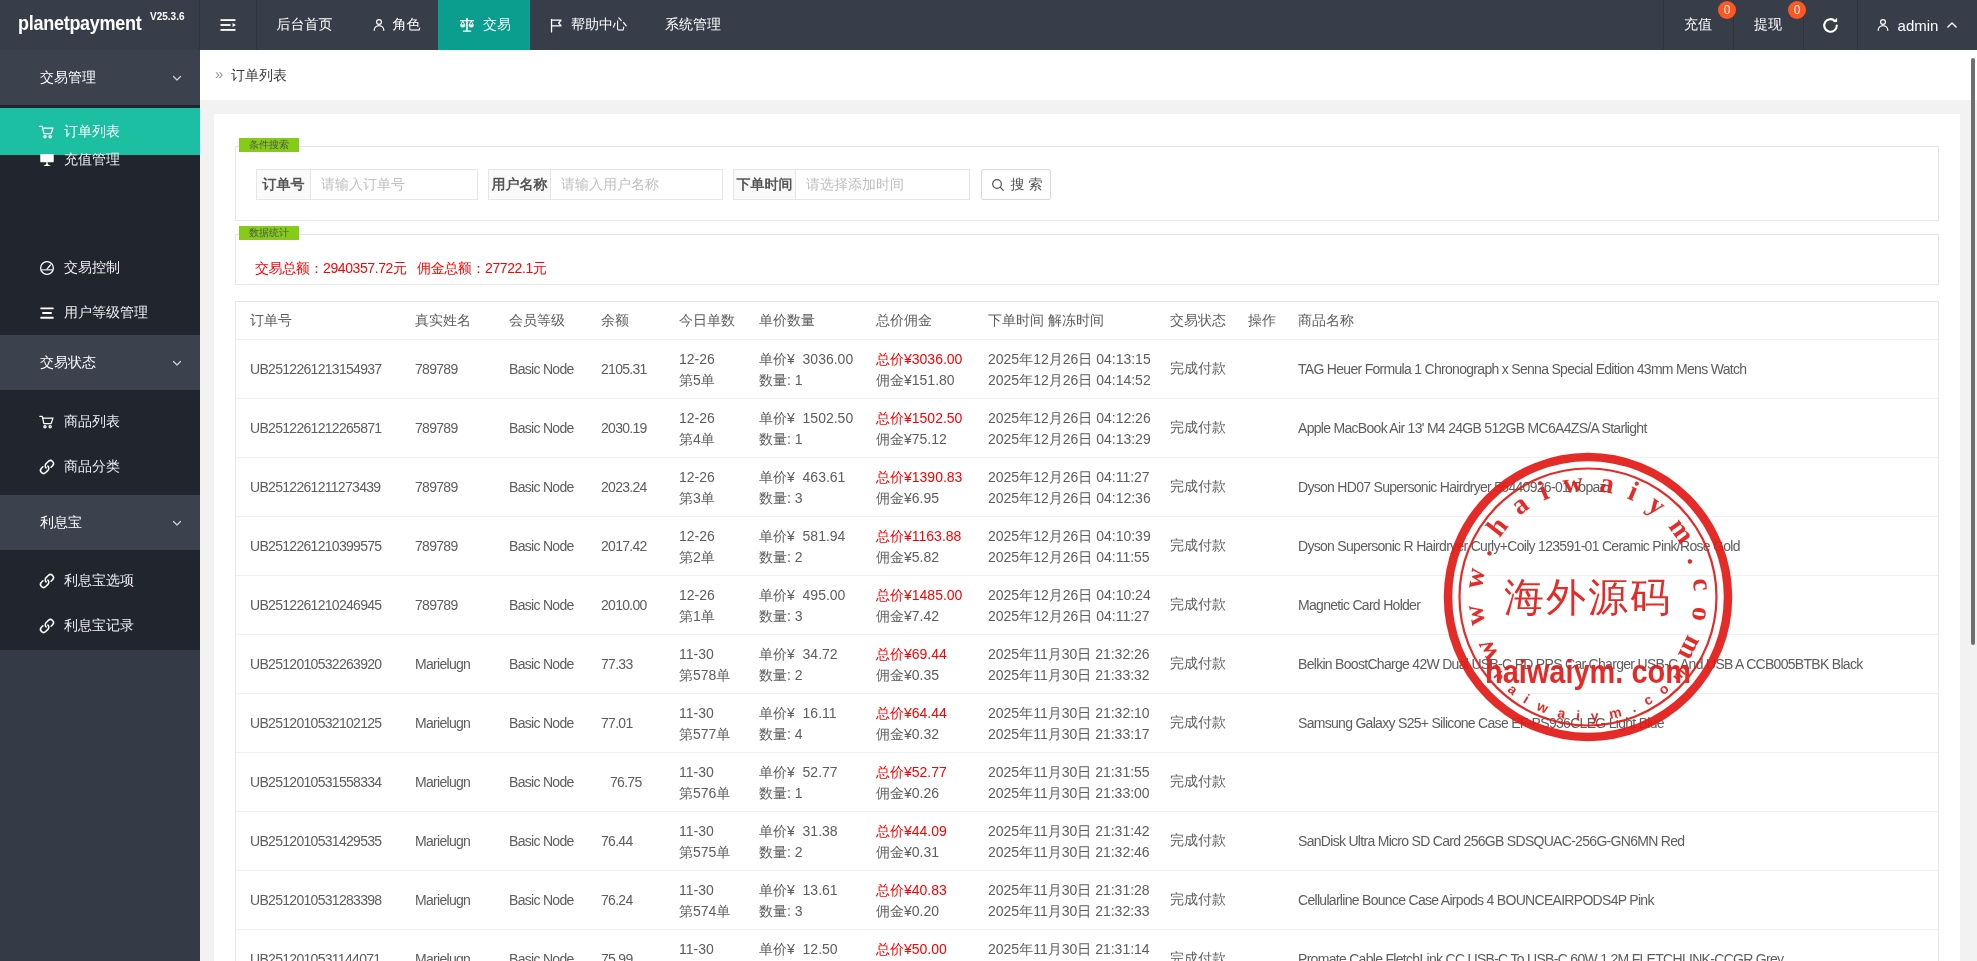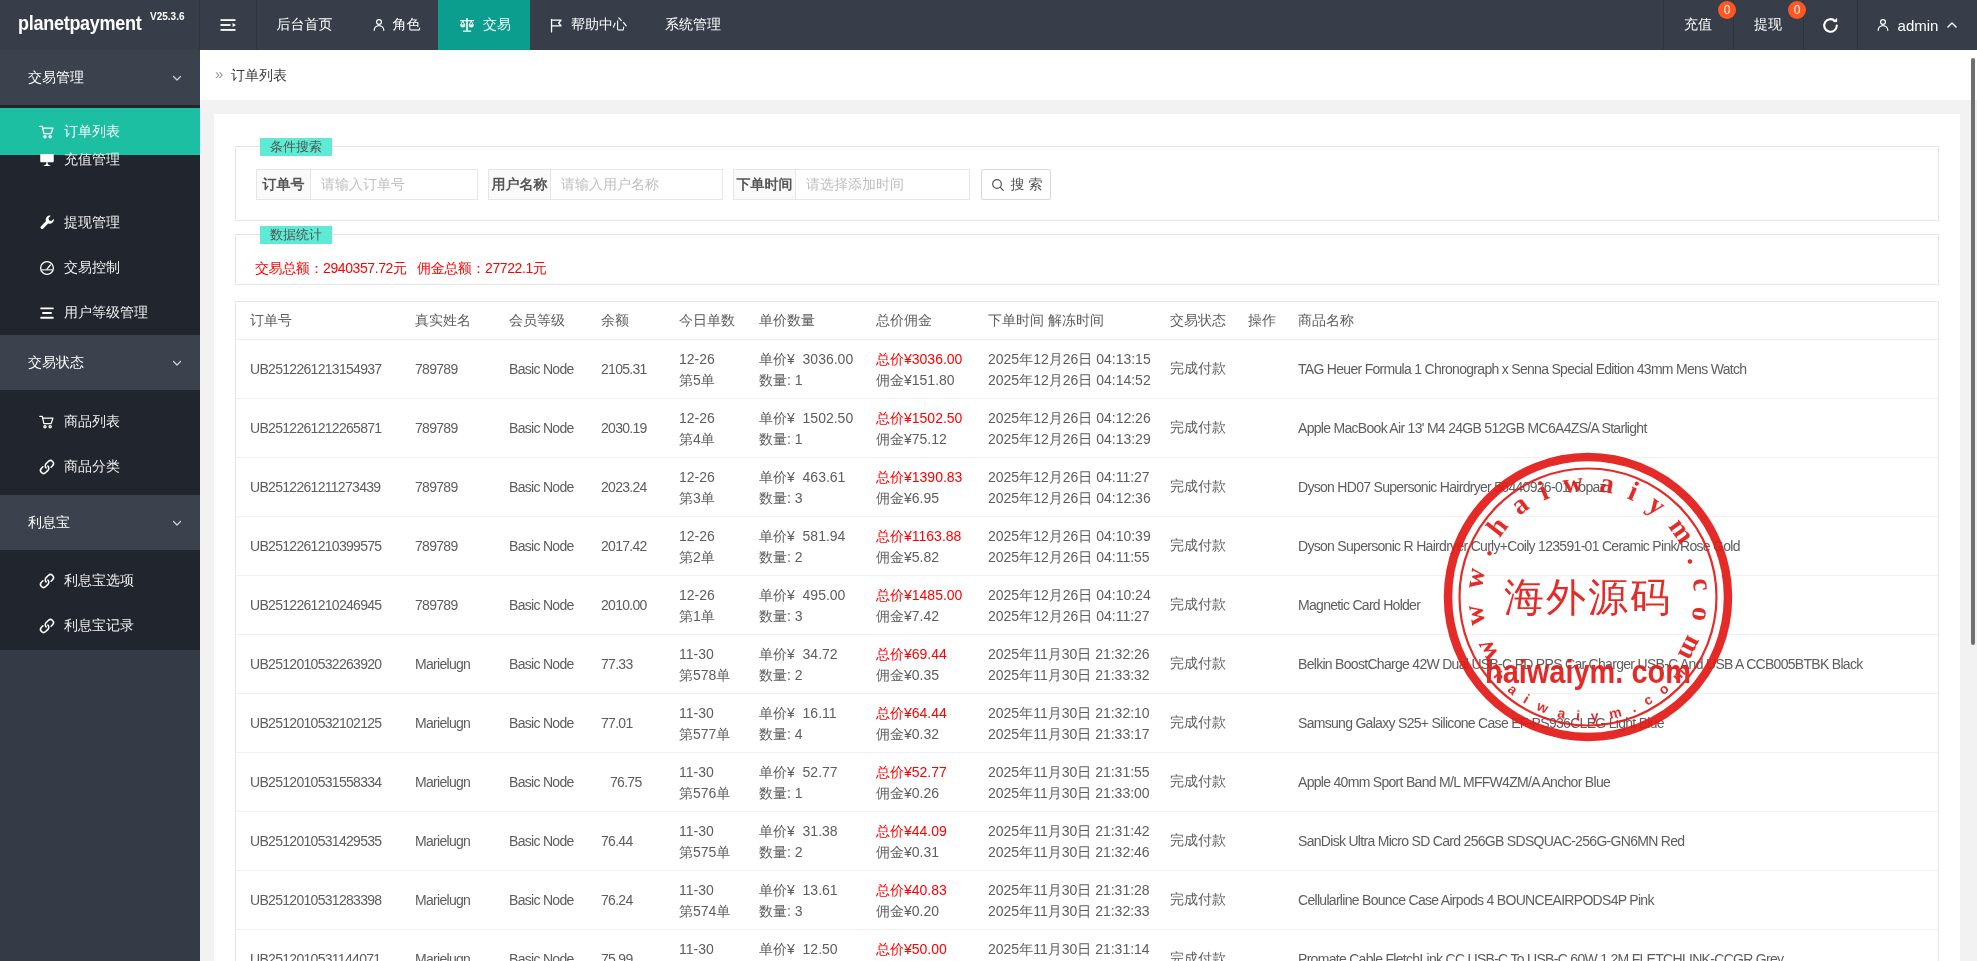--- a/index.html
+++ b/index.html
@@ -8,35 +8,35 @@
 #logo{position:absolute;left:0;top:0;width:200px;height:50px;border-right:1px solid #2e3440}
 #logo b{position:absolute;left:18px;top:12px;font-size:20px;color:#fff;font-weight:bold;letter-spacing:-.3px;transform:scaleX(.9);transform-origin:0 0}
 #logo i{position:absolute;left:150px;top:11px;font-size:10px;color:#fff;font-style:normal;font-weight:bold}
 .ncell{position:absolute;top:0;height:50px;display:flex;align-items:center;justify-content:center;color:#fff;font-size:14px;gap:6px}
 .nsep{position:absolute;top:0;width:1px;height:50px;background:#2e3540}
 .badge{position:absolute;width:18px;height:18px;border-radius:50%;background:#ff5722;color:#fff;
  font-size:12px;line-height:18px;text-align:center;z-index:40}
 
 #side{position:absolute;left:0;top:50px;width:200px;height:911px;background:#343b46;z-index:20}
 .sparent{position:absolute;left:0;width:200px;background:#3b424e;color:#fff;font-size:14px;display:flex;align-items:center}
-.sparent span{margin-left:28px}
+.sparent span{margin-left:40px}
 .ssub{position:absolute;left:0;width:200px;background:#21252d}
 .sitem{position:absolute;left:0;width:200px;height:45px;color:#f0f0f0;font-size:14px;display:flex;align-items:center}
 .sitem .ic{position:absolute;left:38px;width:18px;height:18px}
 .sitem span{margin-left:64px}
 .active{background:#1dbfa3;color:#fff}
 .chev{position:absolute;right:17px;width:12px;height:12px}
 
 #crumb{position:absolute;left:200px;top:50px;width:1777px;height:50px;background:#fff;z-index:10}
 #crumb .gg{position:absolute;left:15px;top:15px;color:#999;font-size:15px}
 #crumb .tt{position:absolute;left:31px;top:17px;color:#383838;font-size:14px}
 
 #card{position:absolute;left:214px;top:114px;width:1746px;height:847px;background:#fff}
 .fs{position:absolute;border:1px solid #e6e6e6}
-.fs .lg{position:absolute;left:24px;top:-9px;background:#5eead4;padding:0 10px;font-size:13px;color:#555}
+.fs .lg{position:absolute;left:3px;top:-9px;background:#84cc16;padding:0 10px;font-size:10px;color:#555}
 .lab{position:absolute;height:31px;background:#fafafa;border:1px solid #e6e6e6;color:#555;font-size:14px;
  display:flex;align-items:center;justify-content:center;font-weight:700}
 .inp{position:absolute;height:31px;background:#fff;border:1px solid #e6e6e6;border-left:none;color:#bfbfbf;
  font-size:14px;display:flex;align-items:center;padding-left:10px}
 #sbtn{position:absolute;height:31px;background:#fff;border:1px solid #d9d9d9;border-radius:2px;color:#555;
  font-size:14px;display:flex;align-items:center;justify-content:center;gap:5px}
 .redline{position:absolute;color:#fd0100;font-size:14px;white-space:nowrap;letter-spacing:-.4px}
 
 #tbl{position:absolute;left:21px;top:187px;width:1704px;border:1px solid #e6e6e6;background:#fff}
 .thead{position:relative;height:38px;border-bottom:1px solid #ededed}
@@ -134,26 +134,20 @@
       <span>订单列表</span>
     </div>
 <div class="sitem" style="top:87px;height:45px">
       <svg class="ic" viewBox="0 0 24 24" fill="#fff">
         <rect x="3" y="4" width="18" height="11" rx="1"></rect>
         <rect x="11" y="15" width="2" height="3"></rect>
         <path d="M12 17l5 3H7z"></path>
       </svg>
       <span>充值管理</span>
     </div>
-<div class="sitem" style="top:150px;height:45px">
-      <svg class="ic" viewBox="0 0 24 24" fill="#fff">
-        <path d="M21 6.2a5.6 5.6 0 0 1-7.5 6.5L7 19.2a2.1 2.1 0 0 1-3-3l6.5-6.5A5.6 5.6 0 0 1 17 2.3l-3 3 .8 3.2 3.2.8z"></path>
-      </svg>
-      <span>提现管理</span>
-    </div>
 <div class="sitem" style="top:195px;height:45px">
       <svg class="ic" viewBox="0 0 24 24" fill="none" stroke="#fff" stroke-width="1.7">
         <circle cx="12" cy="12" r="8.5"></circle>
         <path d="M12 13.5L16.5 8" stroke-linecap="round"></path>
         <path d="M4.5 14.5h15" stroke-width="1.4"></path>
       </svg>
       <span>交易控制</span>
     </div>
 <div class="sitem" style="top:240px;height:45px">
       <svg class="ic" viewBox="0 0 24 24" fill="#fff">
@@ -437,21 +431,20 @@
 <div class="td" style="left:640px;width:98px">
           <div class="l1 red">总价¥52.77</div>
           <div class="l2">佣金¥0.26</div>
         </div>
 <div class="td" style="left:752px;width:168px">
           <div class="l1">2025年11月30日 21:31:55</div>
           <div class="l2">2025年11月30日 21:33:00</div>
         </div>
 <div class="td tc " style="left:934px;width:64px">完成付款</div>
 <div class="td tc " style="left:1012px;width:36px"></div>
-<div class="td tc lat" style="left:1062px;width:642px">Apple 40mm Sport Band M/L MFFW4ZM/A Anchor Blue</div>
 </div>
 <div class="trow">
 <div class="td tc lat" style="left:14px;width:151px">UB2512010531429535</div>
 <div class="td tc lat" style="left:179px;width:80px">Marielugn</div>
 <div class="td tc lat" style="left:273px;width:78px">Basic Node</div>
 <div class="td tc lat" style="left:365px;width:64px">76.44</div>
 <div class="td" style="left:443px;width:66px">
           <div class="l1">11-30</div>
           <div class="l2">第575单</div>
         </div>

